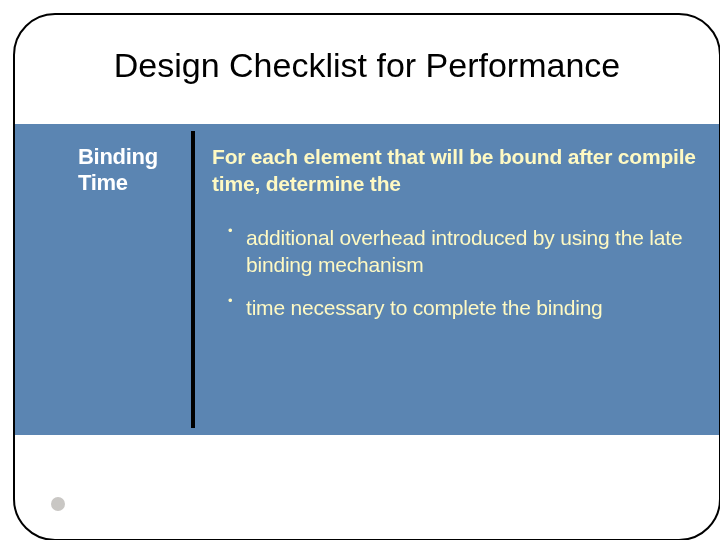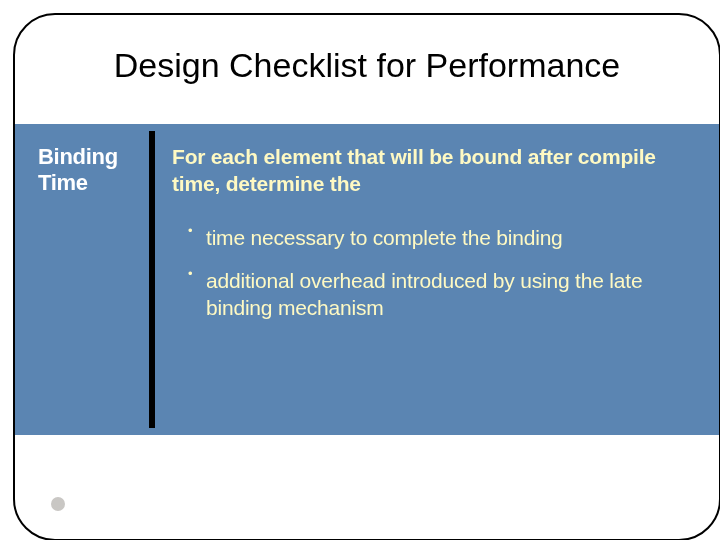--- a/index.html
+++ b/index.html
@@ -41,23 +41,24 @@
   .table {
     display: flex;
     width: 720px;
     height: 315px;
     background: #5b85b2;
     border-top: 2px solid #fff;
     border-bottom: 2px solid #fff;
   }
   .col-left {
     width: 134px;
-    border-right: 6px solid #000000;
+    border-right: 4px solid #000000;
     padding: 6px 8px 6px 10px;
     color: #fff;
+    margin-left: 40px;
   }
   .col-right {
     flex: 1;
     padding: 6px 18px 6px 10px;
     color: #fef9c3;
   }
   .label-text {
     font-family: "Segoe UI", "Helvetica Neue", Arial, sans-serif;
     font-weight: 600;
     font-size: 22px;
@@ -106,22 +107,22 @@
   <h1 class="title">Design Checklist for Performance</h1>
 
   <div class="table-wrap">
     <div class="table">
       <div class="col-left">
         <div class="label-text">Binding Time</div>
       </div>
       <div class="col-right body-text">
         <div class="bold">For each element that will be bound after compile time, determine the</div>
         <ul>
+          <li>additional overhead introduced by using the late binding mechanism</li>
           <li>time necessary to complete the binding</li>
-          <li>additional overhead introduced by using the late binding mechanism</li>
         </ul>
       </div>
     </div>
   </div>
 
   <div class="dot"></div>
 
 </div>
 
 </body></html>

